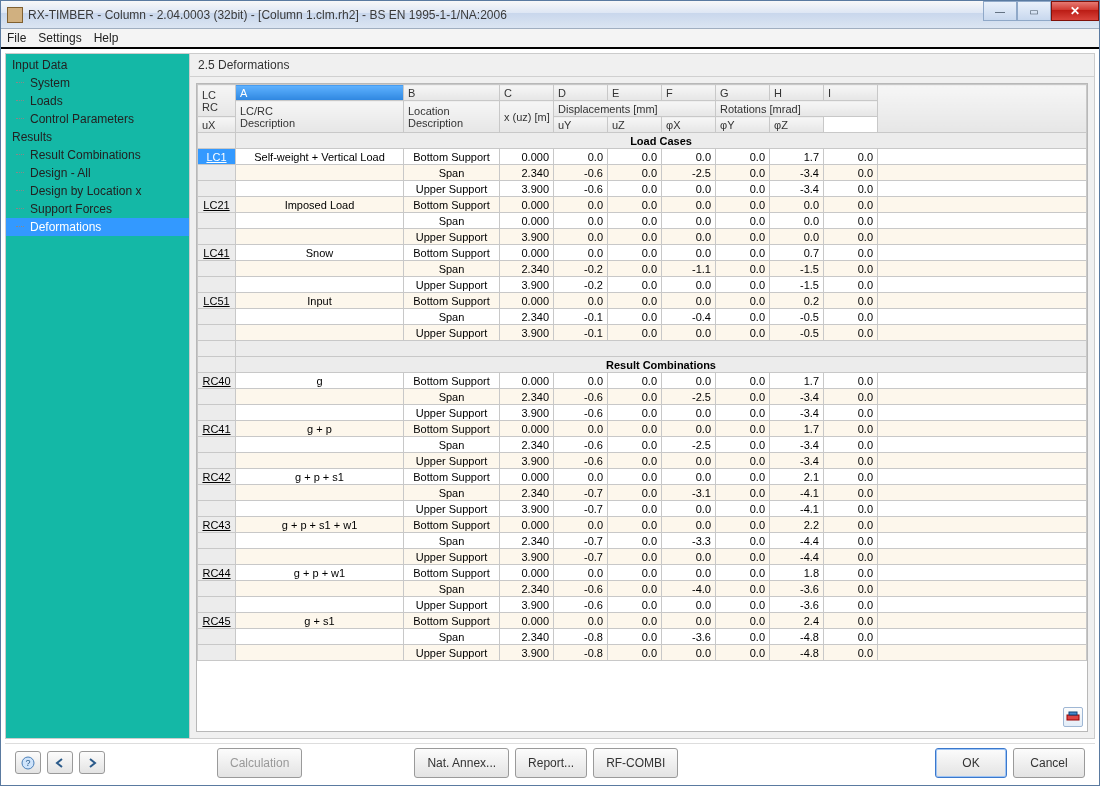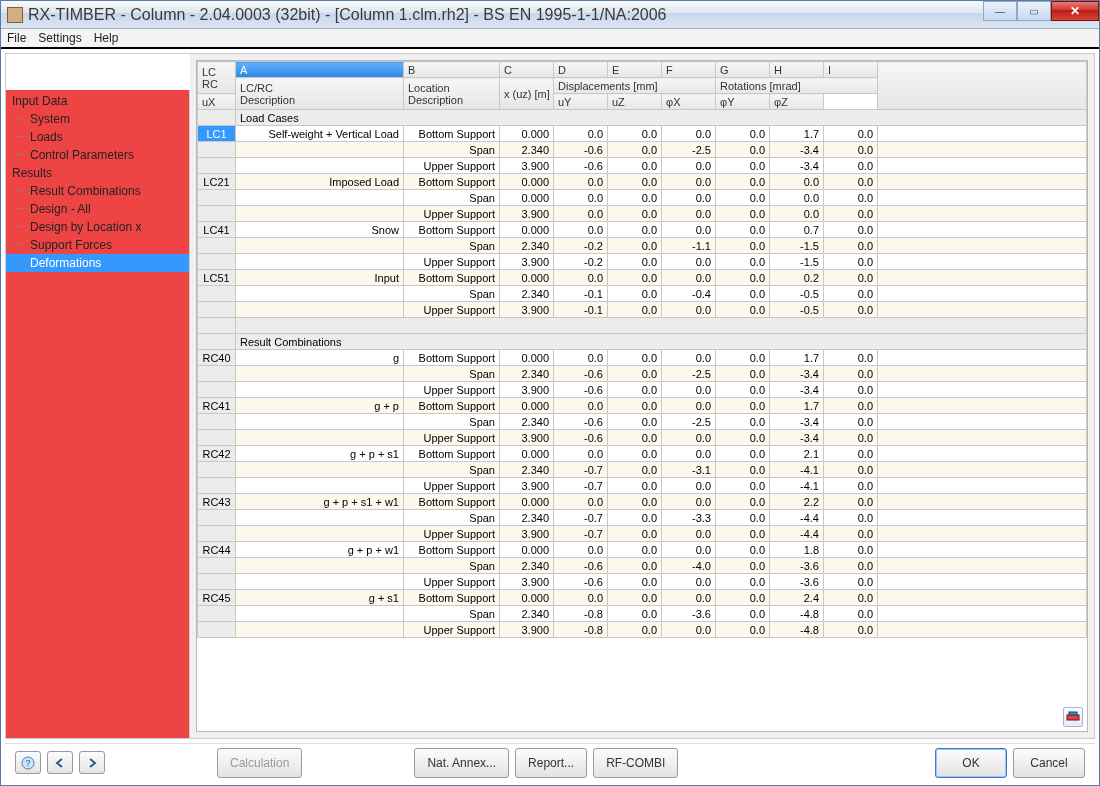--- a/index.html
+++ b/index.html
@@ -17,21 +17,21 @@
     background: linear-gradient(to bottom, #f8f8f8, #dde6f4 45%, #c9d7ec 46%, #dbe5f2);
     border-bottom: 1px solid #a0aec0;
     display: flex; align-items: center;
     padding: 0 3px;
     position: relative;
   }
   .titlebar .appicon {
     width: 16px; height: 16px; margin: 0 5px 0 3px;
     background: #d0b080; border: 1px solid #806030;
   }
-  .titlebar .title { color: #3a3a3a; font-size: 16px; }
+  .titlebar .title { color: #3a3a3a; font-size: 12px; }
   .winbtns { position: absolute; right: 0; top: 0; display: flex; }
   .winbtn {
     width: 34px; height: 20px; border: 1px solid #8fa8c8;
     background: linear-gradient(to bottom, #eaf1fb, #c8d8ee);
     display: flex; align-items: center; justify-content: center;
     color: #405060; font-size: 10px;
   }
   .winbtn.close {
     width: 48px;
     background: linear-gradient(to bottom, #e67a73, #d0382f 45%, #bb1c15 46%, #d9433b);
@@ -42,24 +42,23 @@
     height: 20px; background: #f4f4f4; border-bottom: 2px solid #000000;
     display: flex; align-items: center; padding: 0 6px; gap: 12px;
     font-size: 12px; color: #222;
   }
   .menubar span { cursor: default; }
   .content {
     flex: 1; display: flex; border: 1px solid #ccc; margin: 4px;
     overflow: hidden;
   }
   .tree {
-    width: 184px; border-right: 1px solid #ccc; background: #ef4444;
+    width: 184px; border-right: 1px solid #ccc; background: #14b8a6;
     padding: 2px 0; font-size: 12px; color: #222;
     overflow: hidden;
-    margin-top: 36px;
   }
   .tree .group-label { padding: 2px 6px; }
   .tree .tree-item { padding: 2px 6px 2px 24px; white-space: nowrap; position: relative; }
   .tree .tree-item::before {
     content: ""; position: absolute; left: 10px; top: 8px;
     width: 8px; height: 1px; border-top: 1px dotted #888;
   }
   .tree .tree-item.selected {
     background: #3399ff; color: #fff;
   }
@@ -81,30 +80,30 @@
     background: linear-gradient(to bottom, #f6f6f6, #e6e6e6);
     font-weight: normal; color: #333; text-align: left;
   }
   table.grid th.colA { background: linear-gradient(to bottom, #5fb2ff, #2e86e0); color: #fff; }
   .col-lc { width: 38px; text-align: center; background: #ececec; }
   .col-a { width: 168px; }
   .col-b { width: 96px; }
   .col-c, .col-d, .col-e, .col-f, .col-g, .col-h, .col-i { width: 54px; text-align: right; }
   td.section {
     background: #ececec;
-    text-align: left; font-weight: normal;
+    text-align: center; font-weight: bold;
   }
   td.lcid { background: #ececec; text-align: center; }
   td.lcid.selected { background: #3399ff; color: #fff; }
   tr.data td { background: #fff; }
   tr.data.alt td { background: #fdf7ec; }
-  tr.data td.lcid { background: #ececec; }
+  tr.data td.lcid { background: #ececec; text-decoration: underline; }
   tr.data td.lcid.selected { background: #3399ff; color: #fff; }
   td.num { text-align: right; padding-right: 6px; }
-  td.txt { text-align: right; }
+  td.txt { text-align: center; }
   .little-icon {
     position: absolute; bottom: 4px; right: 4px;
     width: 20px; height: 20px; border: 1px solid #9fb7d4;
     background: linear-gradient(to bottom, #fcfcfc, #e3edf8);
     border-radius: 2px;
     display: flex; align-items: center; justify-content: center;
   }
   .buttonbar {
     height: 38px; border-top: 1px solid #ddd;
     display: flex; align-items: center; padding: 0 10px;
@@ -148,20 +147,21 @@
       <div class="tree-item">Loads</div>
       <div class="tree-item">Control Parameters</div>
       <div class="group-label">Results</div>
       <div class="tree-item">Result Combinations</div>
       <div class="tree-item">Design - All</div>
       <div class="tree-item">Design by Location x</div>
       <div class="tree-item">Support Forces</div>
       <div class="tree-item selected">Deformations</div>
     </div>
   <div class="main">
+    <div class="panel-title">2.5 Deformations</div>
     <div class="grid-wrap">
       <table class="grid" id="grid">
           <thead>
             <tr>
               <th class="col-lc" rowspan="2">LC<br>RC</th>
               <th class="colA col-a">A</th>
               <th class="col-b">B</th>
               <th class="col-c">C</th>
               <th class="col-d">D</th>
               <th class="col-e">E</th>

